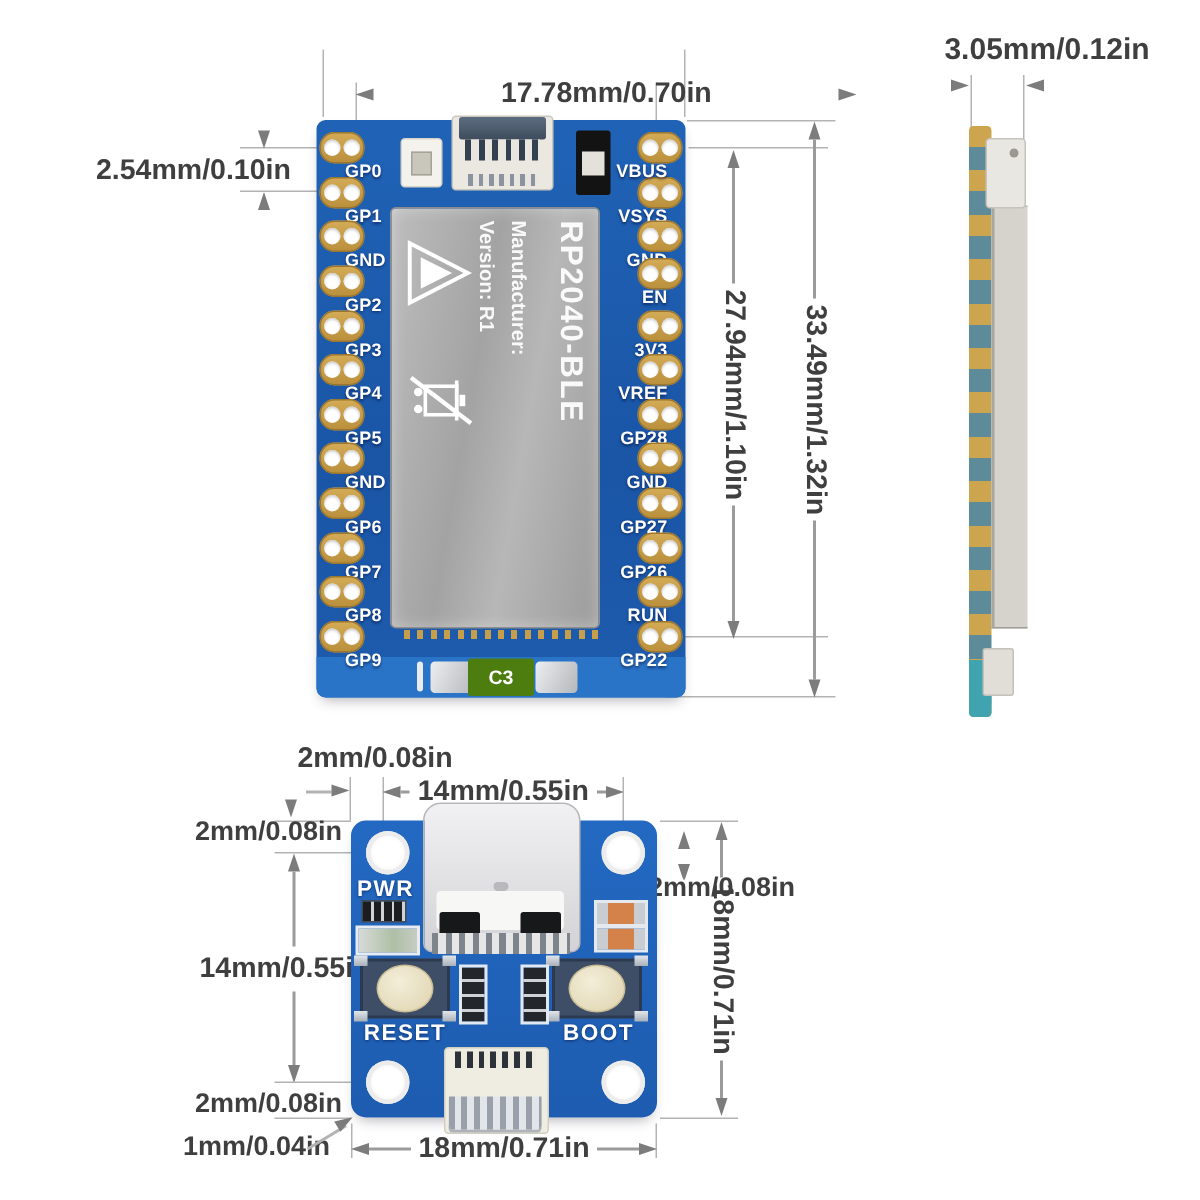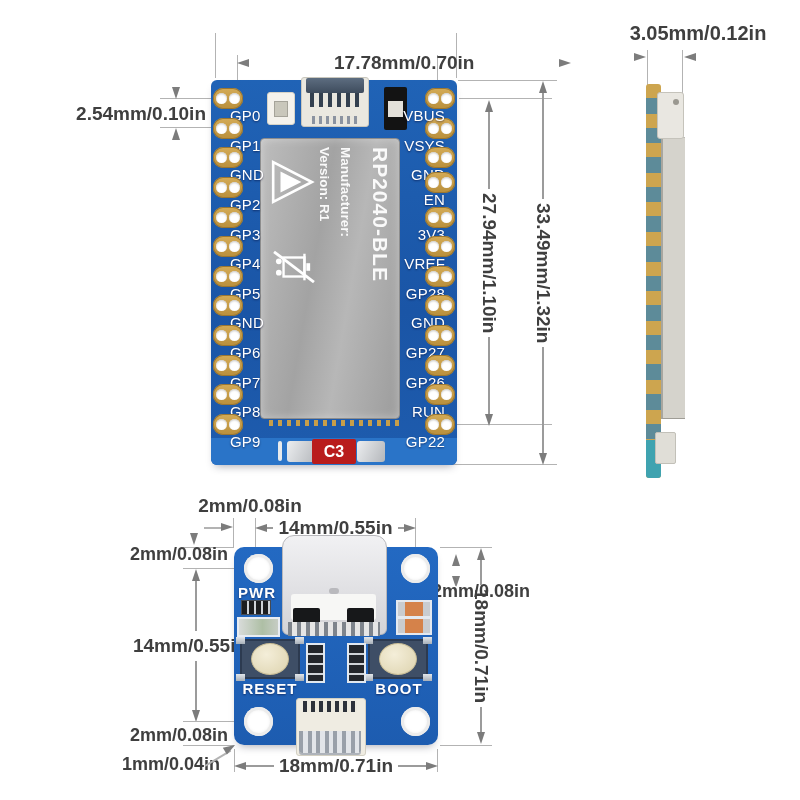--- a/index.html
+++ b/index.html
@@ -37,21 +37,21 @@
   #fv-antenna-strip{position:absolute;left:0;top:358px;width:246px;height:27px;
             background:#2a74c8;border-radius:0 0 6px 6px;}
   .prow{position:absolute;left:0;width:100%;height:42px;}
   .pad{position:absolute;width:30px;height:21px;border-radius:10px;
        background:linear-gradient(180deg,var(--gold1),var(--gold2));
        box-shadow:inset 0 0 0 1px #9a7630;}
   .pad::before,.pad::after{content:"";position:absolute;top:5px;width:11px;height:11px;
        border-radius:50%;background:#fff;box-shadow:inset 0 1px 2px #c8c8c8;}
   .pad::before{left:3px;} .pad::after{right:3px;}
   .padl{left:2px;} .padr{right:2px;}
-  .plbl{position:absolute;top:19px;font-size:15px;font-weight:normal;color:#fff;
+  .plbl{position:absolute;top:19px;font-size:12px;font-weight:bold;color:#fff;
         text-shadow:0 1px 2px rgba(0,0,40,.55);letter-spacing:.2px;}
   .pll{left:19px;width:48px;} .plr{right:12px;width:48px;text-align:right;}
 
   #fv-shield{position:absolute;left:49px;top:58px;width:138px;height:279px;border-radius:4px;
        background:linear-gradient(100deg,#bdbdbd,#a3a3a3 40%,#b7b7b7 62%,#9c9c9c);
        border:1px solid #8d8d8d;box-shadow:inset 0 0 10px rgba(255,255,255,.35);}
   .rot{position:absolute;transform:rotate(90deg);transform-origin:top left;color:rgba(255,255,255,.93);
        white-space:nowrap;}
   #shield-title{left:131px;top:8px;width:262px;height:30px;font-size:21px;font-weight:bold;letter-spacing:1px;}
   #shield-mfr{left:92px;top:8px;width:210px;height:18px;font-size:13.5px;font-weight:bold;}
@@ -69,22 +69,22 @@
   .fF-teeth{position:absolute;left:8px;top:15px;width:50px;height:14px;
        background:repeating-linear-gradient(90deg,#33404f 0 4px,#e8e6de 4px 9px);}
   .fF-bot{position:absolute;left:10px;top:38px;width:46px;height:8px;
        background:repeating-linear-gradient(90deg,#8b93a0 0 3px,#e8e6de 3px 7px);}
   #fv-diode{position:absolute;left:173px;top:7px;width:23px;height:43px;background:#131313;
        border-radius:2px;}
   #fv-diode i{position:absolute;left:4px;top:14px;width:15px;height:16px;background:#e3e1da;display:block;}
   #fv-padrow{position:absolute;left:58px;top:340px;width:132px;height:6px;
        background:repeating-linear-gradient(90deg,#c79e49 0 4px,transparent 4px 9px);}
   .ant-silver{position:absolute;background:linear-gradient(115deg,#eceef0,#b4b7bb);border-radius:3px;}
-  #ant-red{position:absolute;left:101px;top:1px;width:44px;height:25px;background:#b91c1c;border-radius:2px;
-       display:flex;align-items:center;justify-content:center;color:#fff;font-weight:bold;font-size:16px;}
+  #ant-red{position:absolute;left:101px;top:1px;width:44px;height:25px;background:#4d7c0f;border-radius:2px;
+       display:flex;align-items:center;justify-content:center;color:#fff;font-weight:bold;font-size:13px;}
   #ant-bar{position:absolute;left:67px;top:3px;width:4px;height:20px;background:#e8eaec;border-radius:2px;}
 
   
   #sv-pcb{position:absolute;left:646px;top:84px;width:15px;height:394px;border-radius:3px;
       background:repeating-linear-gradient(180deg,#cda54f 0 14px,#5d8b99 14px 29.6px);}
   #sv-ant{position:absolute;left:646px;top:440px;width:15px;height:38px;background:#3fa3b0;border-radius:0 0 3px 3px;}
   #sv-shield{position:absolute;left:661px;top:137px;width:22px;height:280px;background:#d5d3cc;
       border-left:2px solid #a8a69f;border-top:1px solid #bdbbb4;border-bottom:1px solid #9f9d96;}
   #sv-conn{position:absolute;left:657px;top:92px;width:25px;height:45px;background:#e9e7e1;
       border:1px solid #c5c3bb;border-radius:3px;}
@@ -145,21 +145,21 @@
     <div class="ln"></div>
     <div class="txt">17.78mm/0.70in</div>
     <div class="ln"></div>
     <div class="ar-r"></div>
   </div>
 
   <div class="ext" style="left:160px;top:98px;width:53px;height:1px;"></div>
   <div class="ext" style="left:160px;top:127px;width:53px;height:1px;"></div>
   <div class="arr ar-d" style="left:172px;top:87px;"></div>
   <div class="arr ar-u" style="left:172px;top:128px;"></div>
-  <div class="dtxt" style="left:64px;top:103px;width:142px;text-align:right;">2.54mm/0.10in</div>
+  <div class="dtxt" style="left:64px;top:103px;width:142px;text-align:left;">2.54mm/0.10in</div>
 
   <div class="ext" style="left:459px;top:98px;width:93px;height:1px;"></div>
   <div class="ext" style="left:448px;top:424px;width:104px;height:1px;"></div>
   <div class="ext" style="left:458px;top:80px;width:99px;height:1px;"></div>
   <div class="ext" style="left:444px;top:464px;width:113px;height:1px;"></div>
 
   <div class="dim-v" style="left:476px;top:100px;height:326px;width:26px;">
     <div class="ar-u"></div>
     <div class="ln"></div>
     <div class="txt">27.94mm/1.10in</div>

